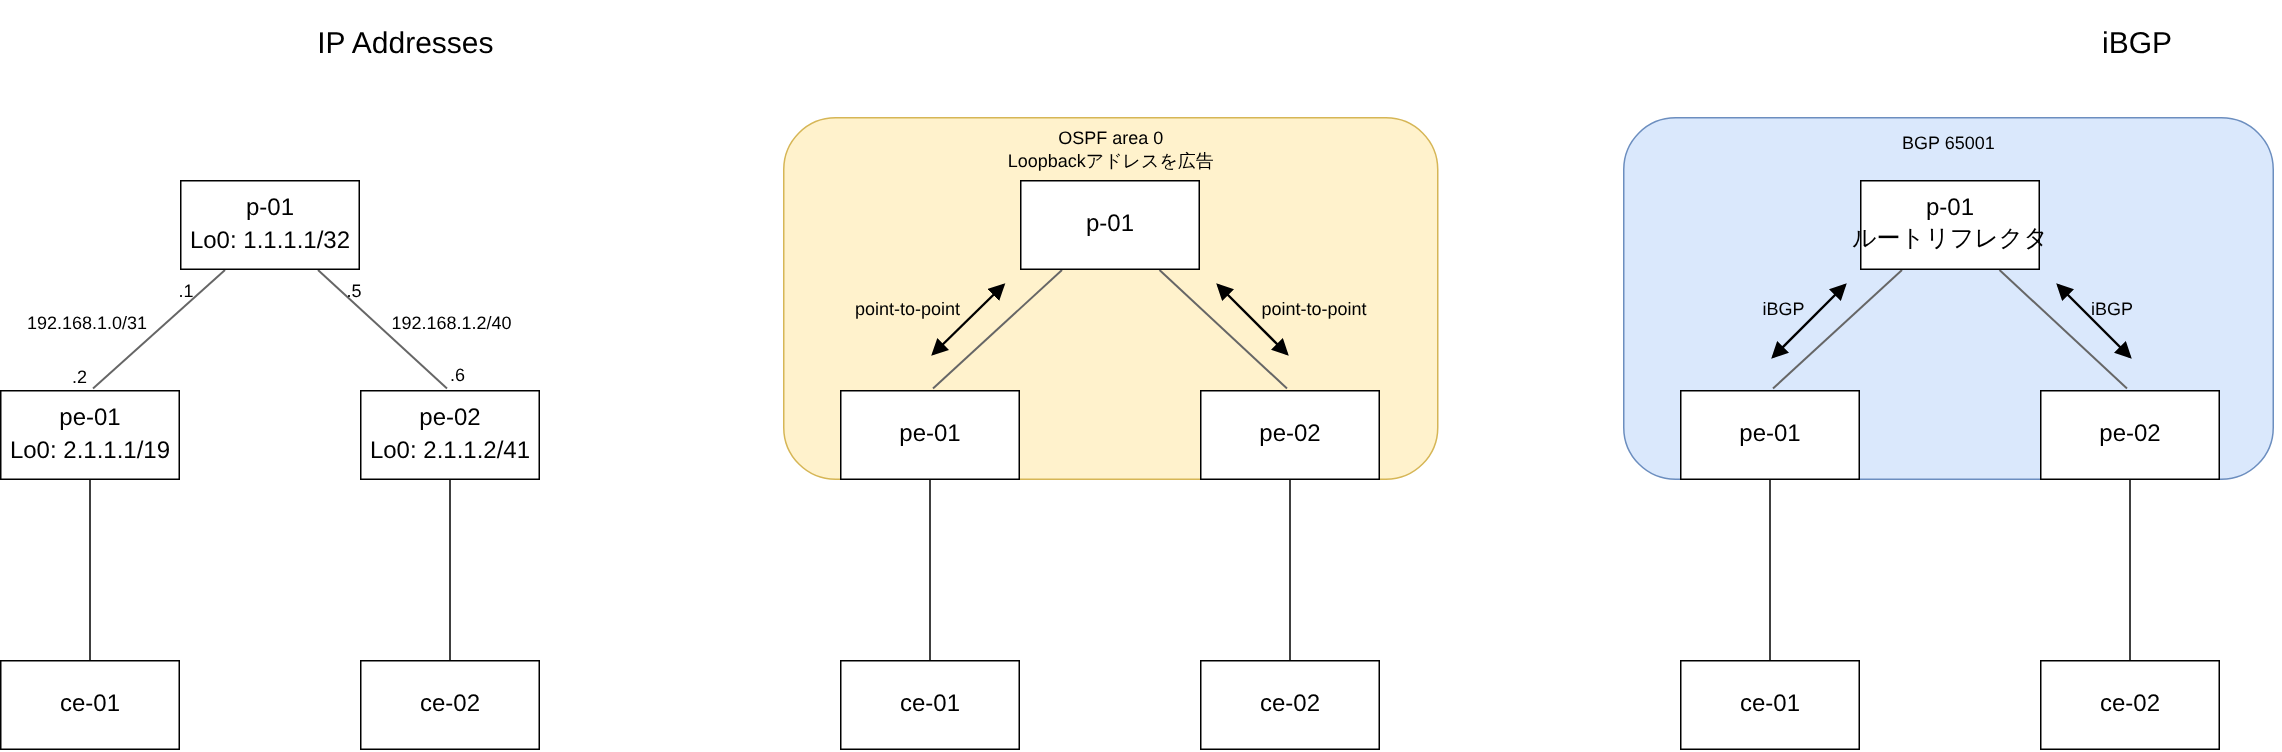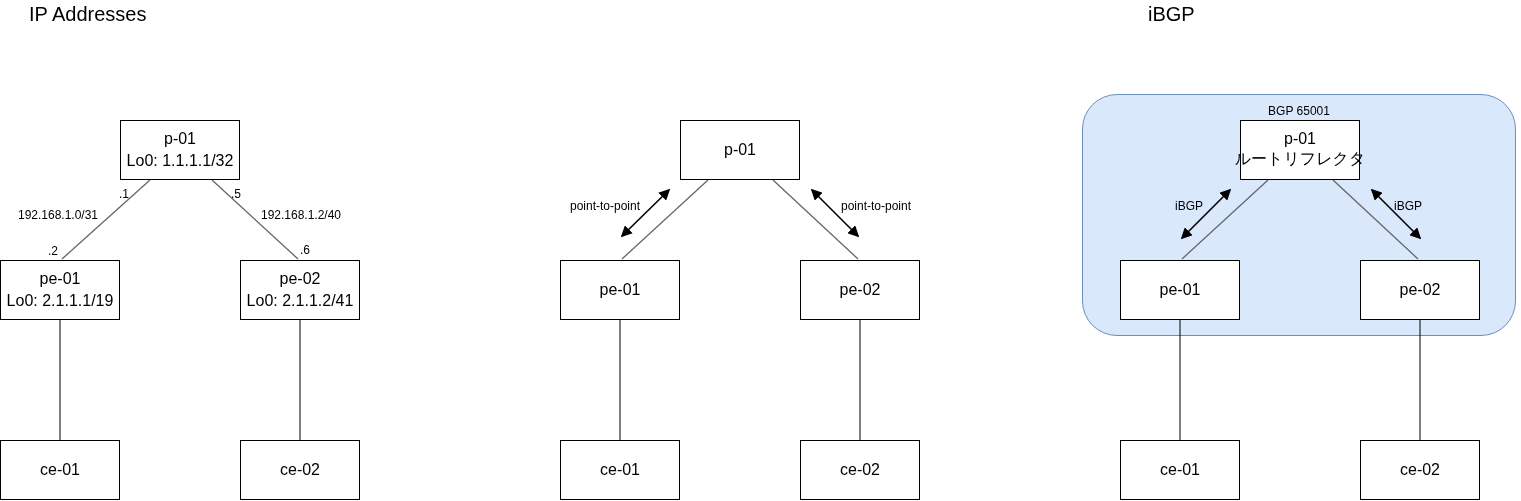--- a/index.html
+++ b/index.html
@@ -20,37 +20,37 @@
     position: relative;
     width: 1521px;
     height: 501px;
     background: var(--canvas-bg);
     font-family: "Liberation Sans", "DejaVu Sans", sans-serif;
     color: var(--text);
     overflow: hidden;
   }
   .diagram-title {
     position: absolute;
-    top: 3px;
+    top: 18px;
     width: 300px;
-    text-align: left;
+    text-align: right;
     font-size: 20px;
     z-index: 4;
     white-space: nowrap;
   }
   .group {
     position: absolute;
     top: 78px;
     height: 242px;
     border-radius: 35px;
     border: 1px solid;
     z-index: 1;
   }
   .group-ospf { left: 522px; width: 437px; background: var(--ospf-fill); border-color: var(--ospf-stroke); }
-  .group-bgp  { left: 1082px; width: 434px; background: var(--bgp-fill); border-color: var(--bgp-stroke); margin-top: 16px; }
+  .group-bgp  { left: 1082px; width: 434px; background: var(--bgp-fill); border-color: var(--bgp-stroke); }
   .group-label {
     width: 100%;
     text-align: center;
     font-size: 12px;
     line-height: 15px;
     margin-top: 6px;
   }
   .group-bgp .group-label { margin-top: 9px; }
   svg.wires {
     position: absolute;
@@ -89,20 +89,26 @@
   }
 </style>
 </head>
 <body>
 
 <div class="canvas">
 
   <div class="diagram-title" style="left:29px">IP Addresses</div>
   <div class="diagram-title" style="left:1148px">iBGP</div>
 
+  <div class="group group-ospf">
+    <div class="group-label">
+      <div>OSPF area 0</div>
+      <div>Loopbackアドレスを広告</div>
+    </div>
+  </div>
 
   <div class="group group-bgp">
     <div class="group-label">BGP 65001</div>
   </div>
 
   <svg class="wires">
     <defs>
       <marker id="arrowhead" viewBox="0 0 10 10" refX="8.5" refY="5" markerWidth="7" markerHeight="7" orient="auto-start-reverse">
         <path d="M 0 0 L 10 5 L 0 10 z"></path>
       </marker>

